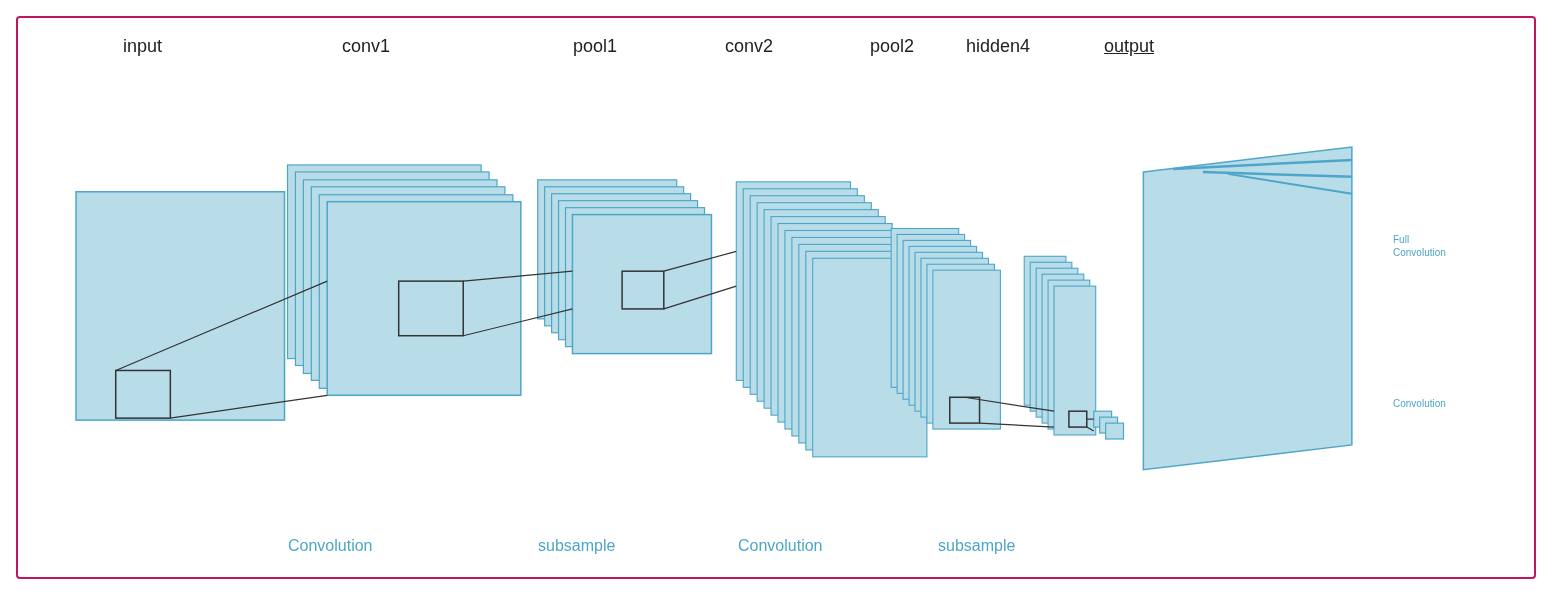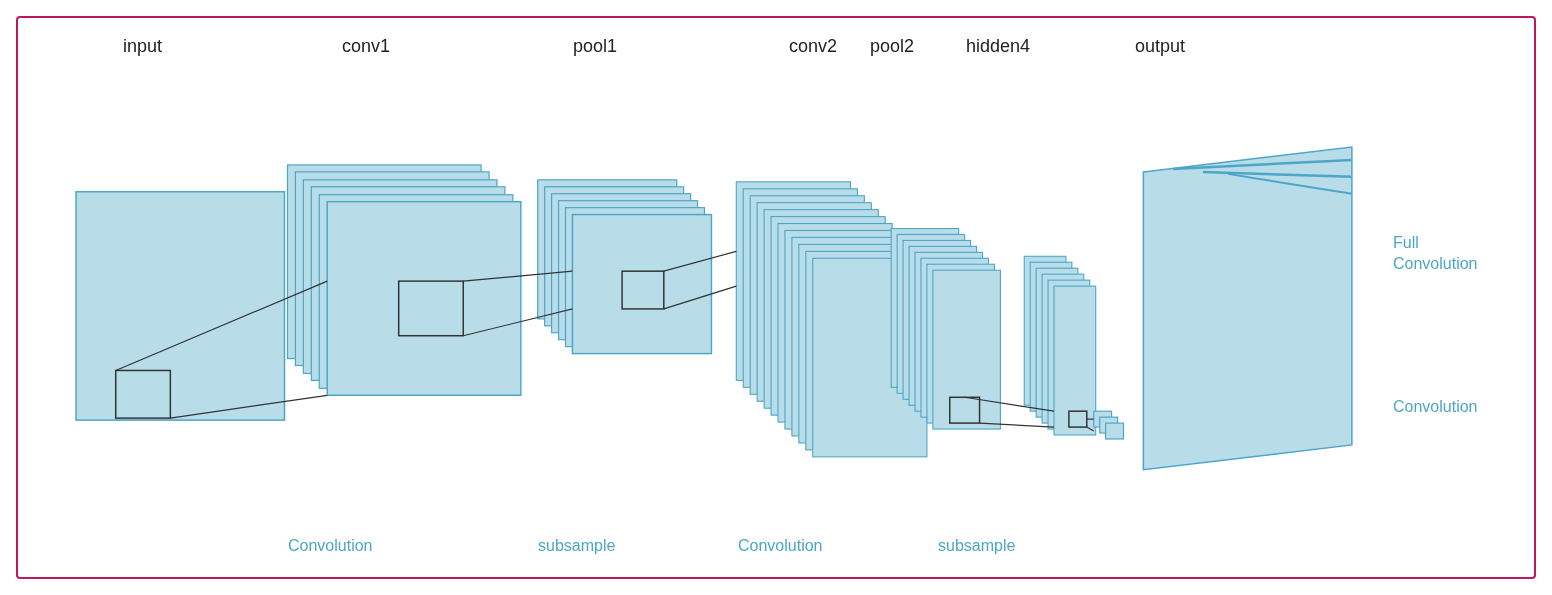--- a/index.html
+++ b/index.html
@@ -29,24 +29,24 @@
       position: absolute;
       top: 18px;
       font-size: 18px;
       font-weight: 500;
       color: #222;
       text-align: center;
     }
     .label-input { left: 105px; }
     .label-conv1 { left: 312px; margin-left: 12px; }
     .label-pool1 { left: 555px; }
-    .label-conv2 { left: 771px; }
+    .label-conv2 { left: 707px; }
     .label-pool2 { left: 852px; }
     .label-hidden4 { left: 948px; }
-    .label-output { left: 1117px; }
+    .label-output { left: 1086px; text-decoration: underline; }
 
     
     .bottom-label {
       position: absolute;
       bottom: 22px;
       font-size: 16px;
       color: #4da6c8;
       text-align: center;
     }
     .blabel-conv1 { left: 270px; }
@@ -58,21 +58,21 @@
     .svg-canvas {
       position: absolute;
       top: 0; left: 0;
       width: 100%;
       height: 100%;
     }
 
     
     .right-label {
       position: absolute;
-      font-size: 16px;
+      font-size: 10px;
       color: #4da6c8;
     }
   </style>
 </head>
 <body>
 
 <div class="outer-border">
   <div class="diagram-container">
 
     <div class="layer-label label-input">input</div>

